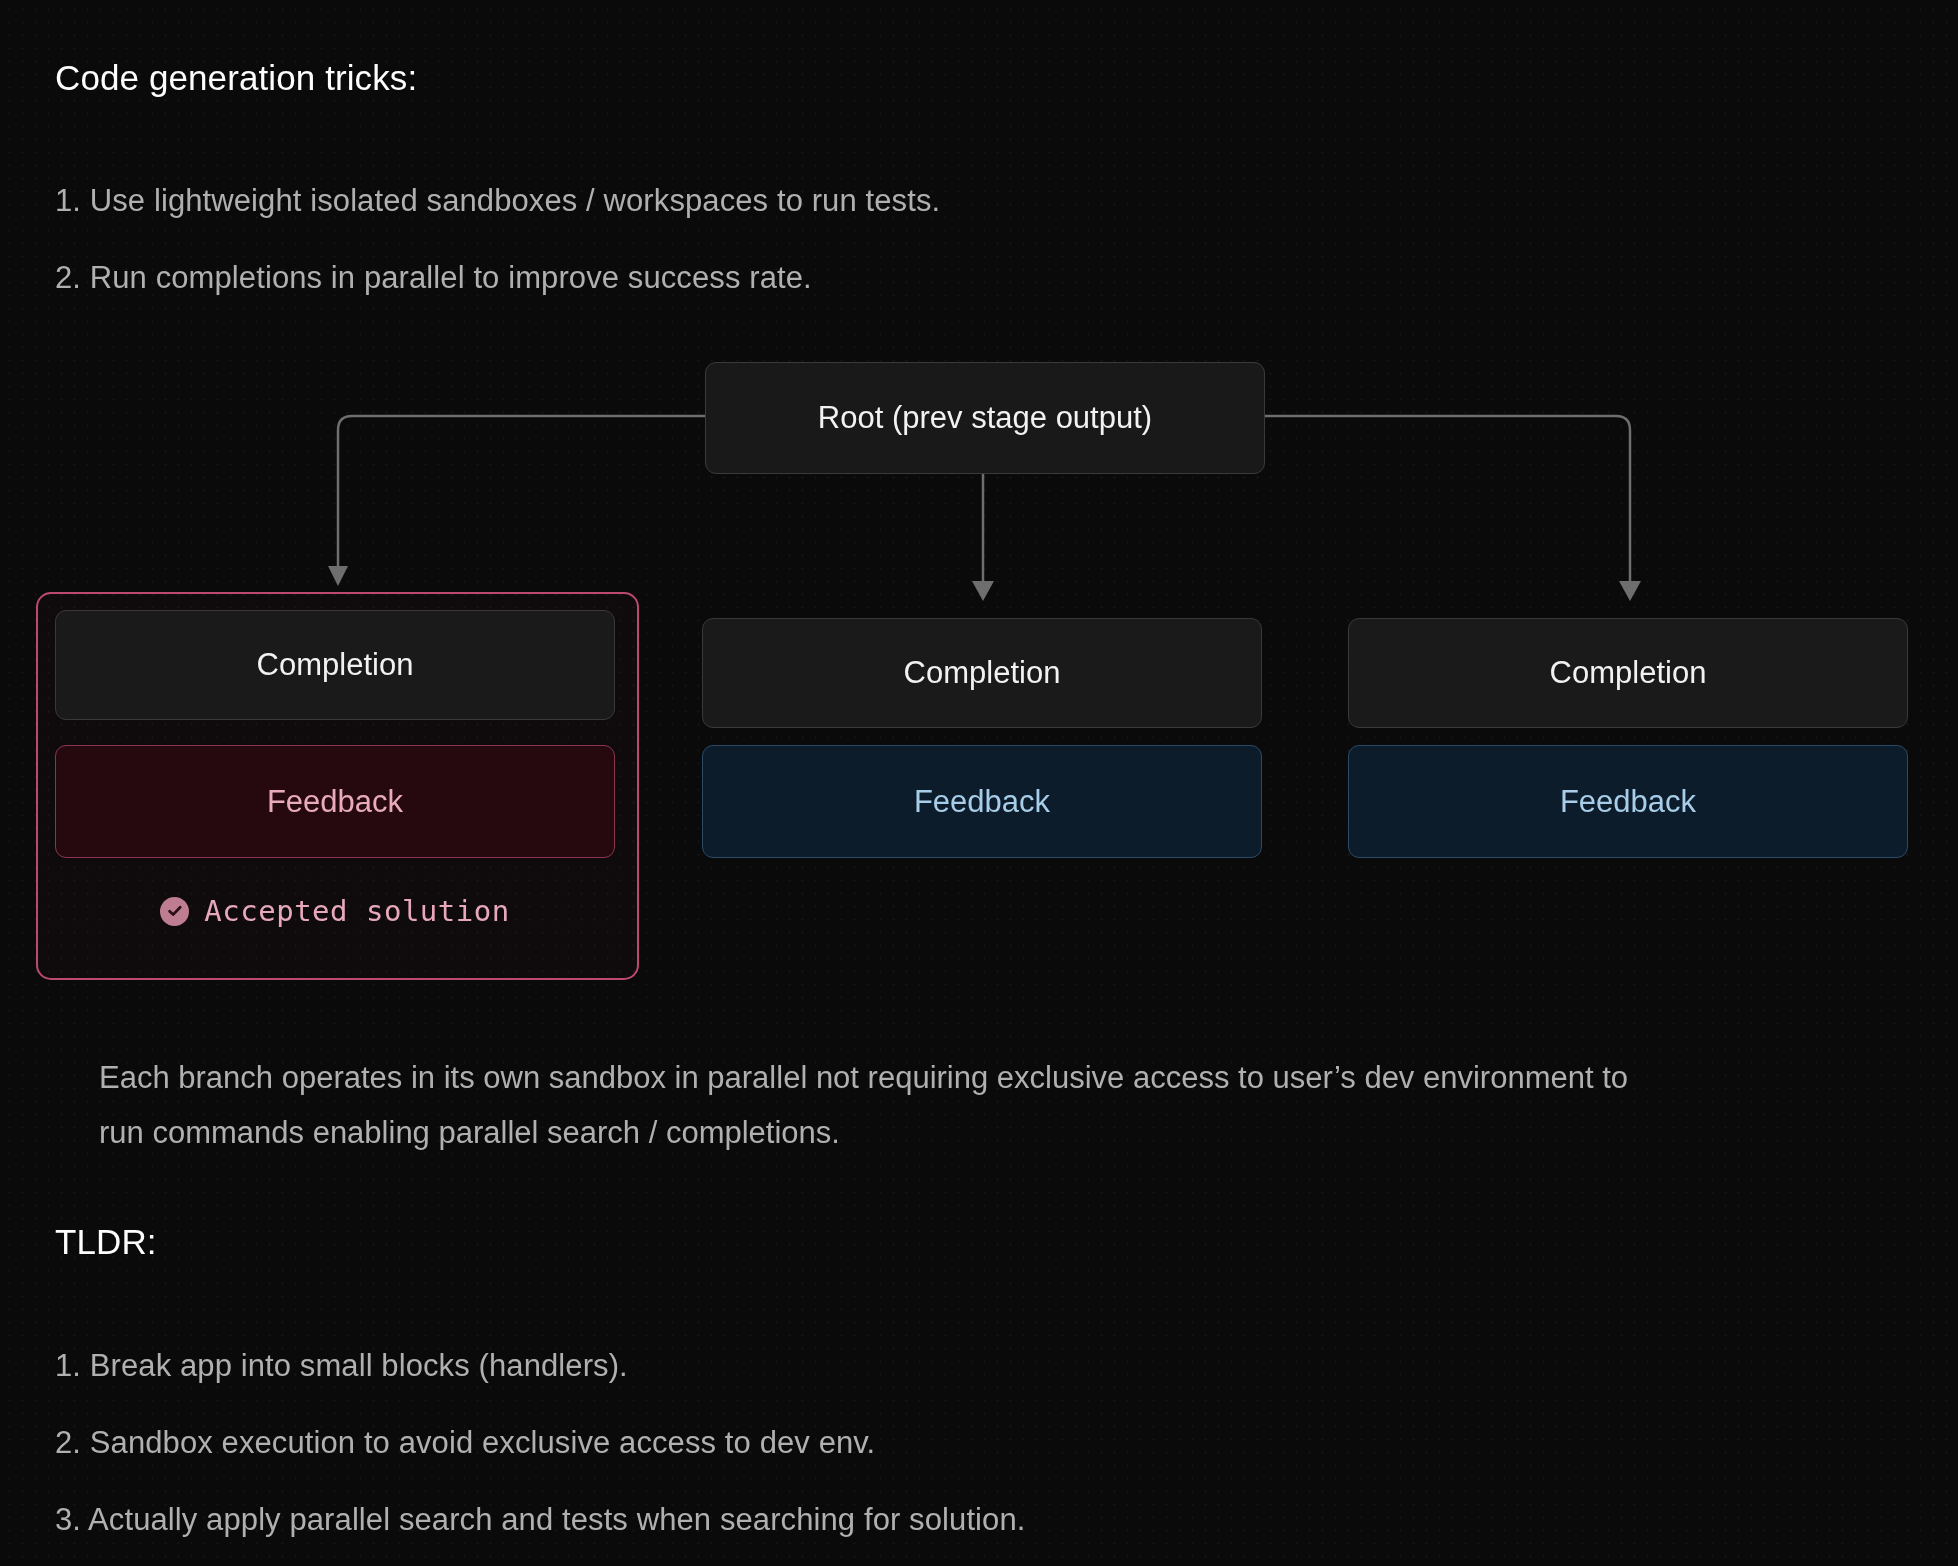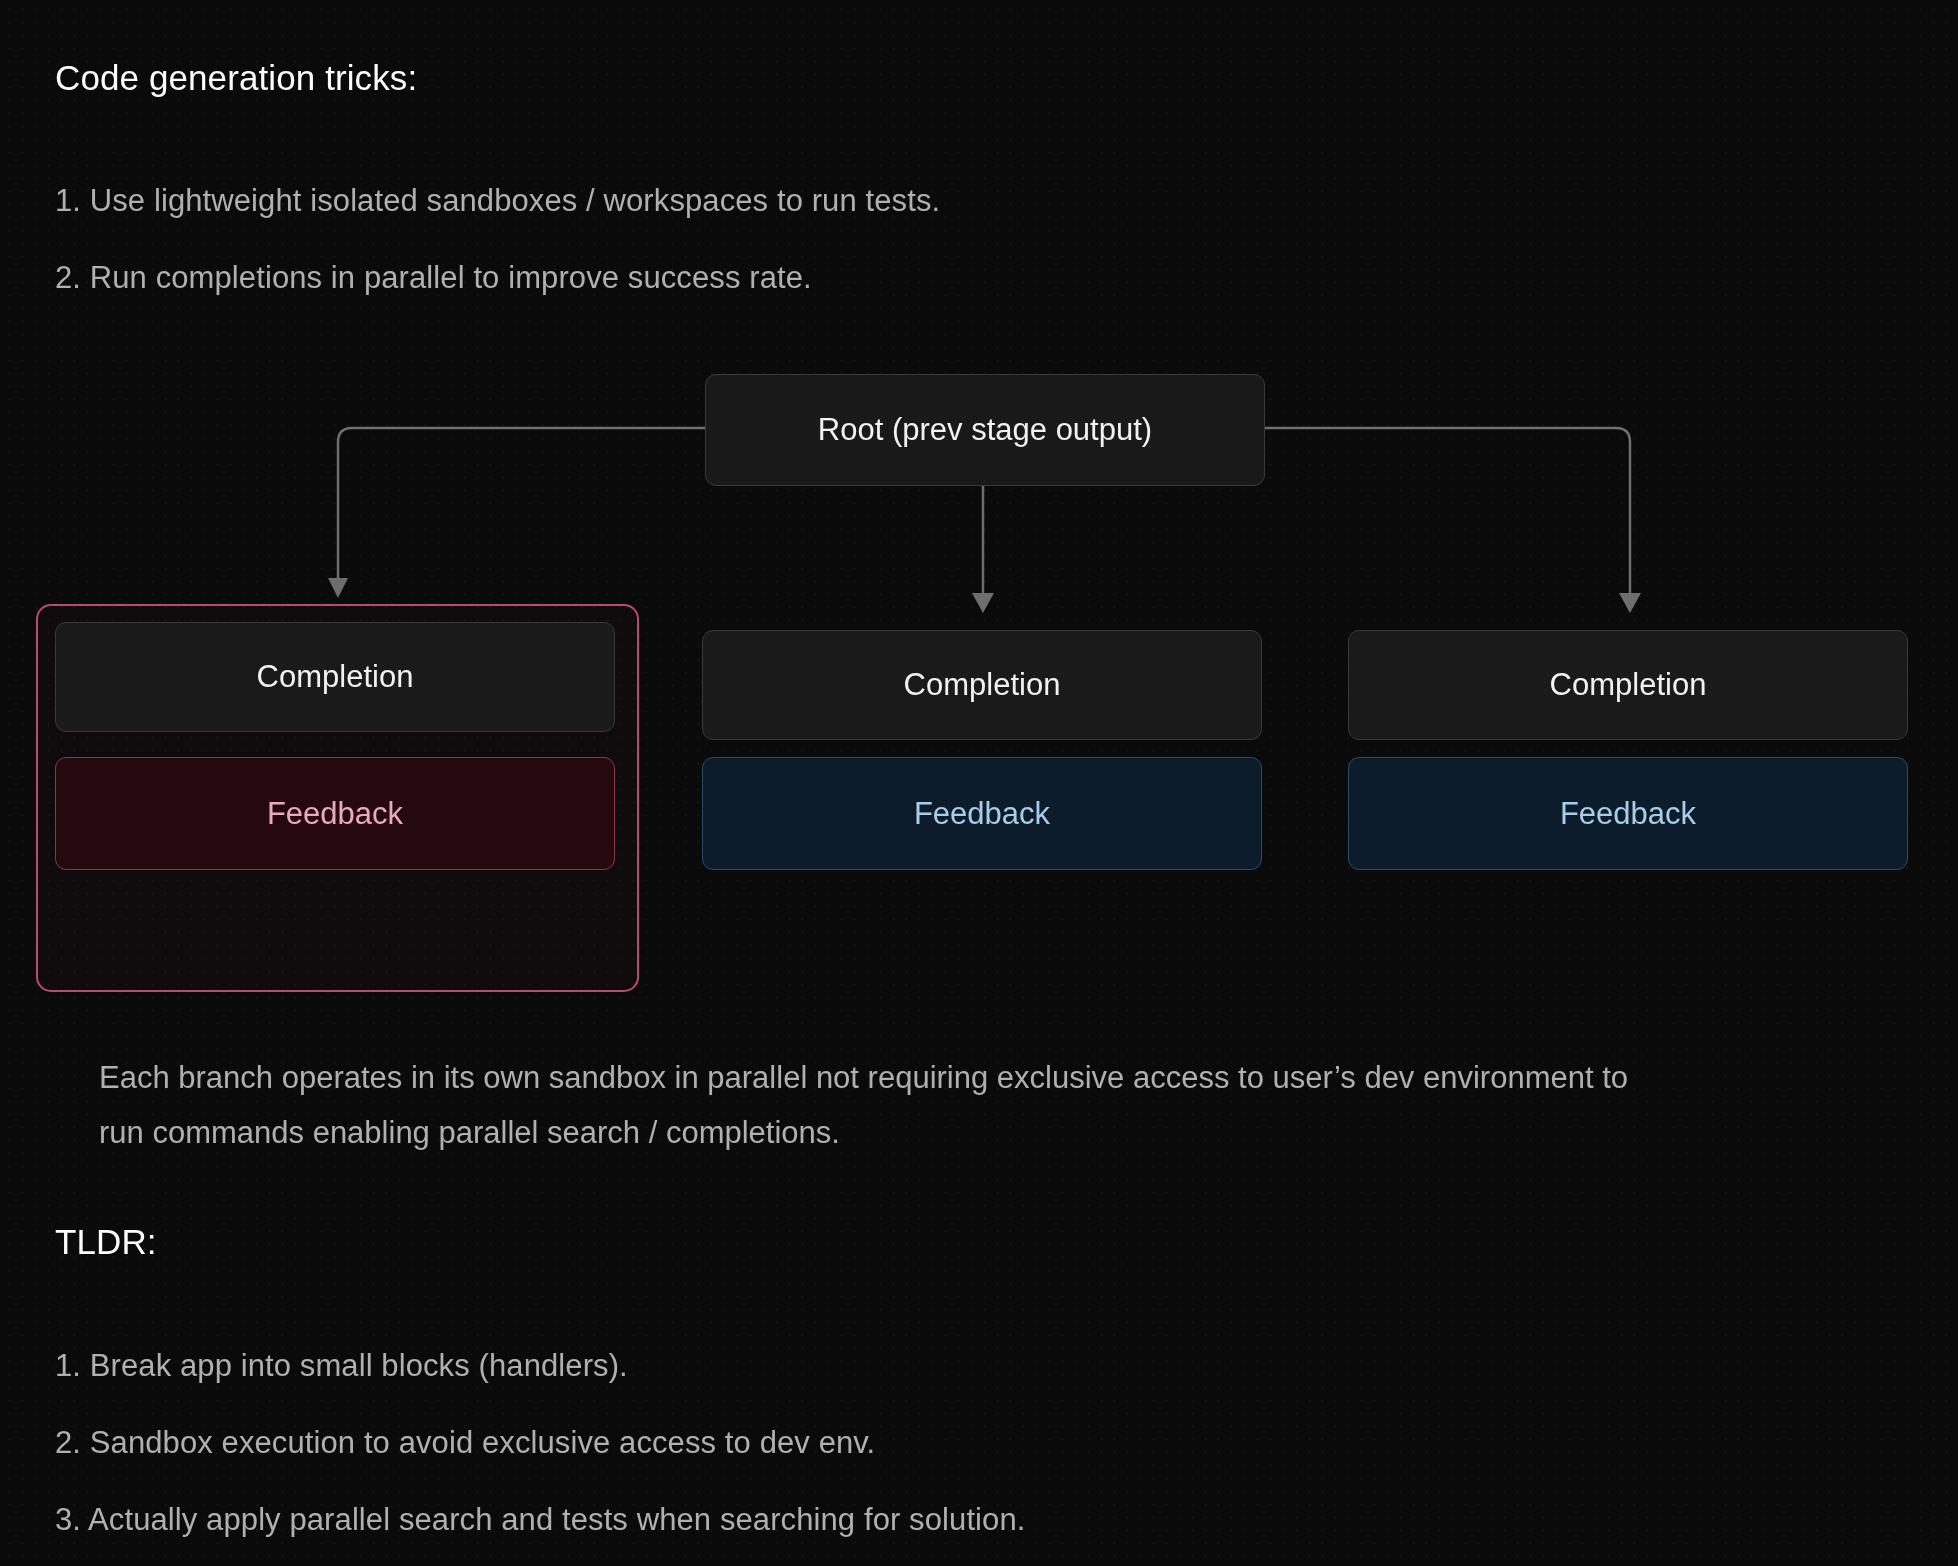--- a/index.html
+++ b/index.html
@@ -58,21 +58,21 @@
 
   #h-tldr   { top: 1222px; }
   #t-tldr-1 { top: 1320px; }
   #t-tldr_2 { top: 1397px; }
   #t-tldr-3 { top: 1474px; }
 
   
   #diagram {
     position: absolute;
     left: 0;
-    top: 12px;
+    top: 0;
     width: 1658px;
     height: 1030px;
   }
   #connectors {
     position: absolute;
     left: 0; top: 0;
     width: 1958px; height: 1030px;
     pointer-events: none;
   }
 
@@ -217,20 +217,28 @@
     <div id="branch-1-wrapper"></div>
 
     <div class="node completion-node" id="branch-1-completion">
       <span>Completion</span>
     </div>
 
     <div id="feedback-node-pink">
       <span>Feedback</span>
     </div>
 
+    <div id="accepted-row">
+      <span class="check-badge">
+        <svg width="18" height="18" viewBox="0 0 18 18" aria-hidden="true">
+          <path d="M3.6 9.3 L7.1 12.6 L14.2 5.2" fill="none" stroke="#2b1016" stroke-width="2.8" stroke-linecap="round" stroke-linejoin="round"></path>
+        </svg>
+      </span>
+      <span id="accepted-label">Accepted solution</span>
+    </div>
 
     <div class="node completion-node" id="branch-2-completion">
       <span>Completion</span>
     </div>
 
     <div class="node feedback-node-blue" id="branch-2-feedback">
       <span>Feedback</span>
     </div>
 
     <div class="node completion-node" id="branch-3-completion">

